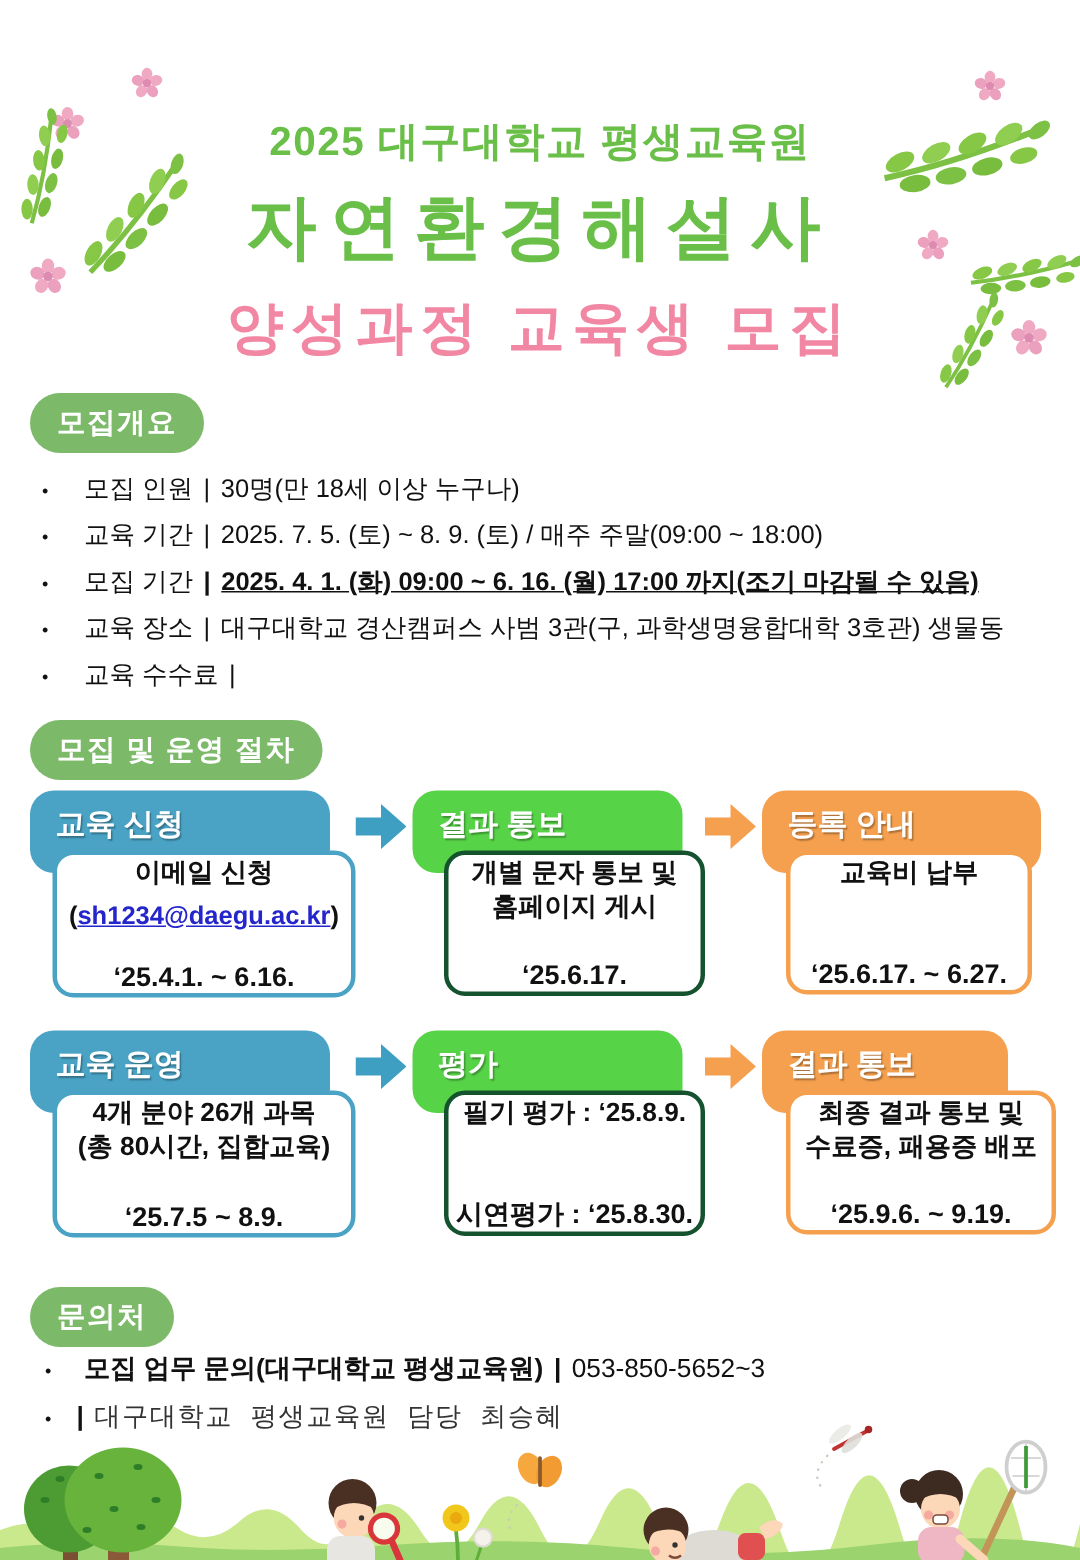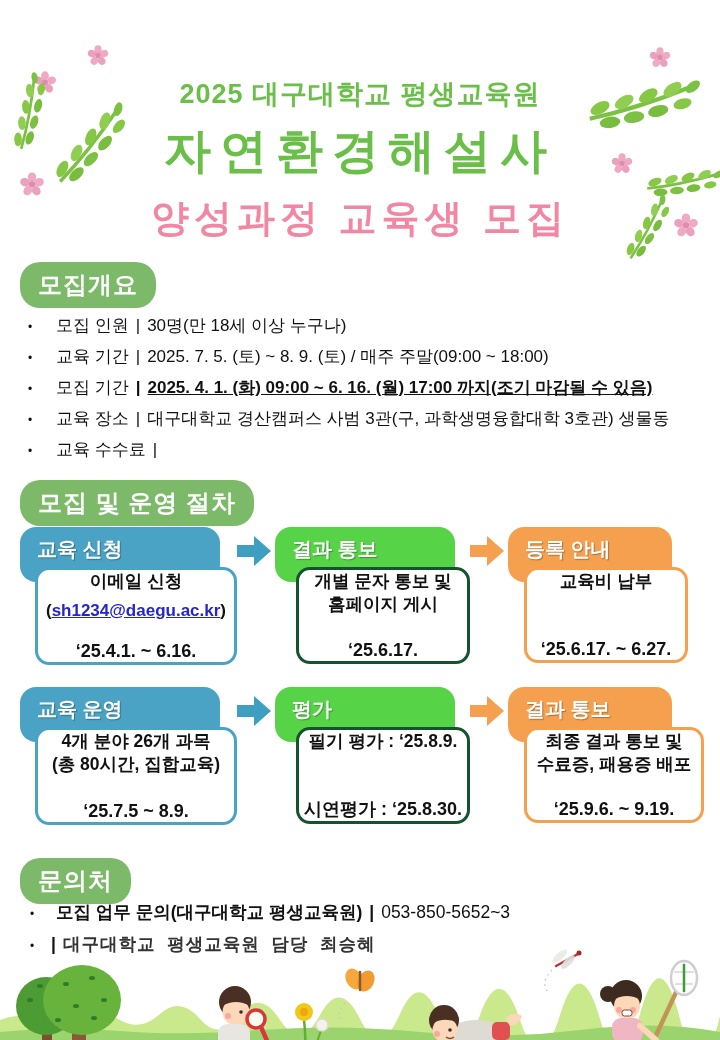--- a/index.html
+++ b/index.html
@@ -9,21 +9,21 @@
   
   .deco { position:absolute; pointer-events:none; }
 
   
   .title-wrap { position:absolute; top:36px; left:0; width:720px; text-align:center; }
   .t1 { color:#6abf49; font-size:27px; font-weight:bold; letter-spacing:1px; }
   .t2 { color:#6abf49; font-size:47px; font-weight:bold; letter-spacing:9px; margin-top:8px; }
   .t3 { color:#f287a3; font-size:38px; font-weight:bold; letter-spacing:5px; margin-top:10px; }
 
   
-  .badge { position:absolute; background:#7cba69; color:#fff; font-weight:bold; font-size:24px;
+  .badge { position:absolute; background:#7cba69; color:#fff; font-weight:bold; font-size:19px;
            padding:7px 18px; border-radius:20px; letter-spacing:1px; }
 
   
   .olist { position:absolute; left:24px; top:274px; width:690px; }
   .olist .row { display:flex; align-items:baseline; height:31px; font-size:17px; color:#111; white-space:nowrap; }
   .bullet { width:14px; font-size:12px; margin-left:4px; }
   .olabel { font-weight:normal; margin-left:14px; }
   .osep  { margin:0 7px; }
   .em .ovalue { font-weight:bold; text-decoration:underline; }
   .em .osep { font-weight:bold; }
@@ -43,21 +43,21 @@
   .email-line { font-weight:bold; font-size:17px; color:#111; }
   .email-line a { color:#2525cc; text-decoration:underline; font-weight:bold; }
   .flow-arrow { position:absolute; }
 
   
   .clist { position:absolute; left:26px; top:860px; width:690px; }
   .clist .row { display:flex; align-items:baseline; height:32px; font-size:17.5px; color:#111; white-space:nowrap; }
   .clabel { font-weight:bold; margin-left:12px; }
   .csep { margin:0 7px; font-weight:bold; }
   .cvalue {}
-  .cvalue.thin { font-weight:bold; color:#333; white-space:pre; letter-spacing:1px; }
+  .cvalue.thin { font-weight:normal; color:#333; white-space:pre; letter-spacing:1px; }
 
   .illu { position:absolute; left:0; top:908px; }
 </style>
 </head>
 <body>
 
 <div class="page">
 
   <svg width="0" height="0" style="position:absolute">
     <defs>
@@ -176,21 +176,21 @@
     <div class="boxx" style="left:21px;top:40px;width:174px;height:97px">
       <div class="fbody">개별 문자 통보 및
 홈페이지 게시</div>
       <div class="fdate">‘25.6.17.</div>
     </div>
   </div>
   <svg class="flow-arrow" style="left:470px;top:496px" width="34" height="30" viewBox="0 0 34 30">
     <polygon points="0,9 17,9 17,0 34,15 17,30 17,21 0,21" fill="#f5a04e"></polygon>
   </svg>
   <div class="unit orange" style="left:508px;top:487px">
-    <div class="head" style="width:164px">등록 안내</div>
+    <div class="head" style="width:186px">등록 안내</div>
     <div class="boxx" style="left:16px;top:40px;width:164px;height:96px">
       <div class="fbody">교육비 납부</div>
       <div class="fdate">‘25.6.17. ~ 6.27.</div>
     </div>
   </div>
 
   <div class="unit blue" style="left:20px;top:647px">
     <div class="head" style="width:200px">교육 운영</div>
     <div class="boxx" style="left:15px;top:40px;width:202px;height:98px">
       <div class="fbody">4개 분야 26개 과목

